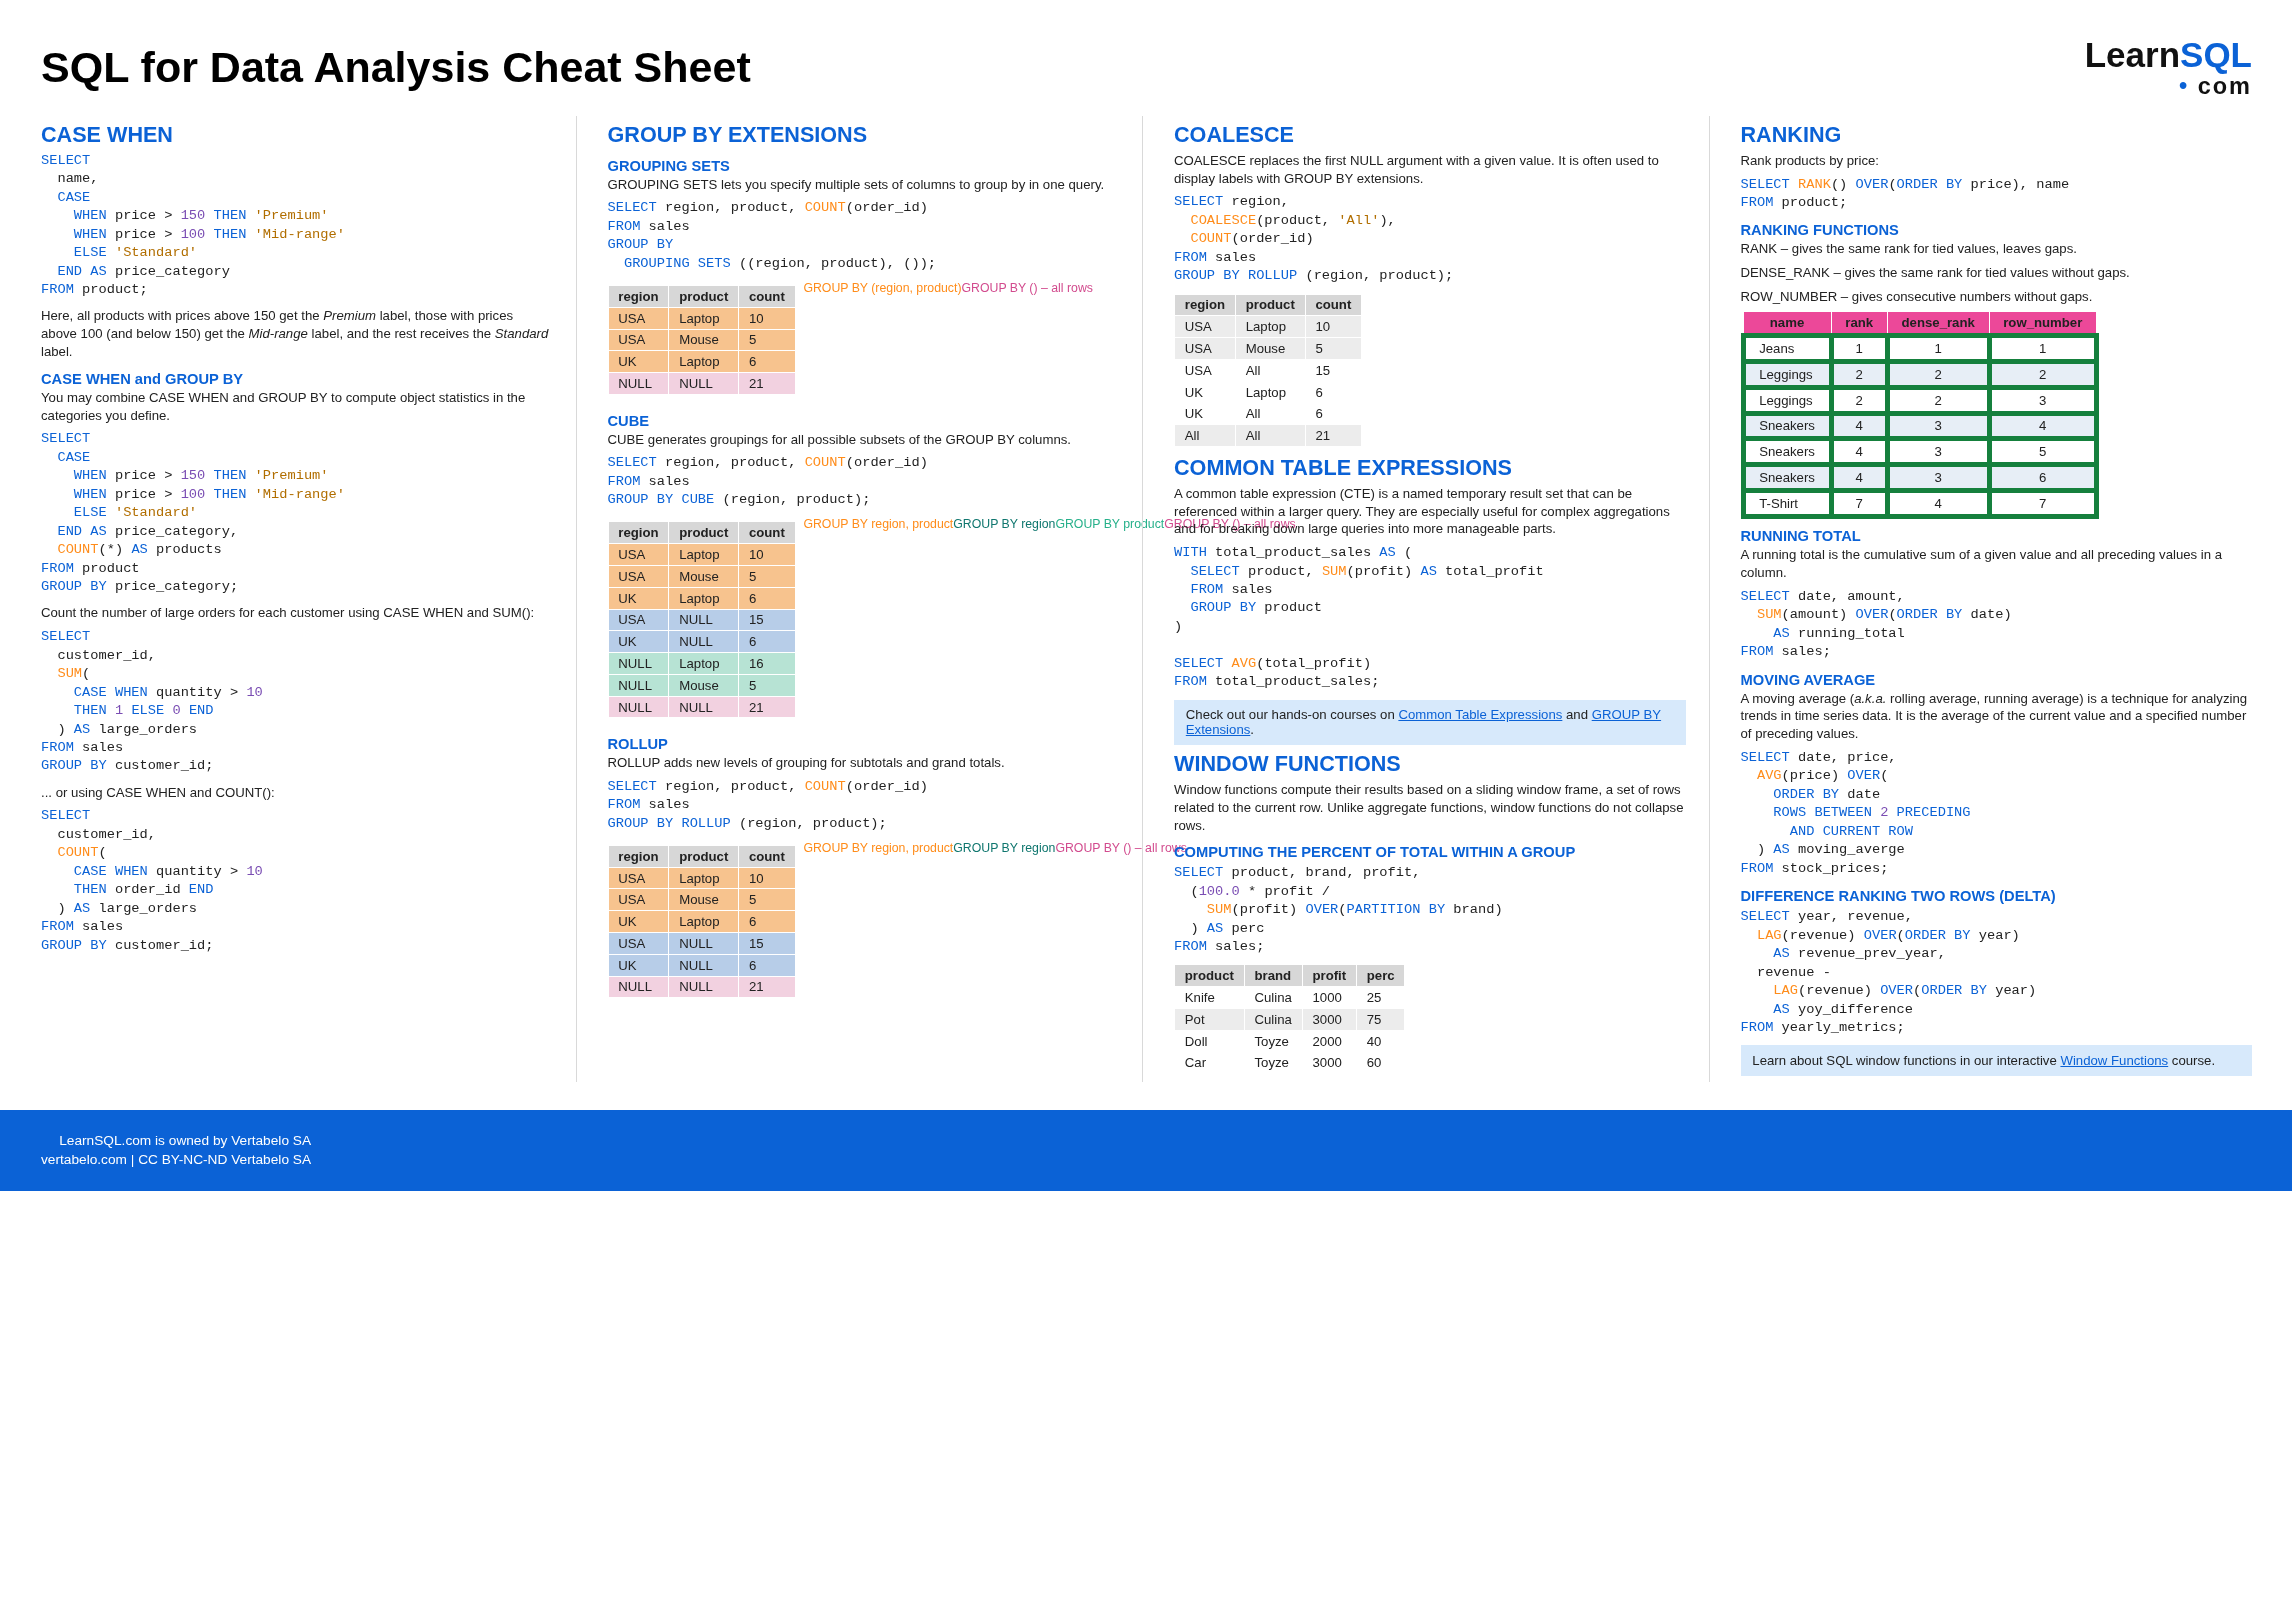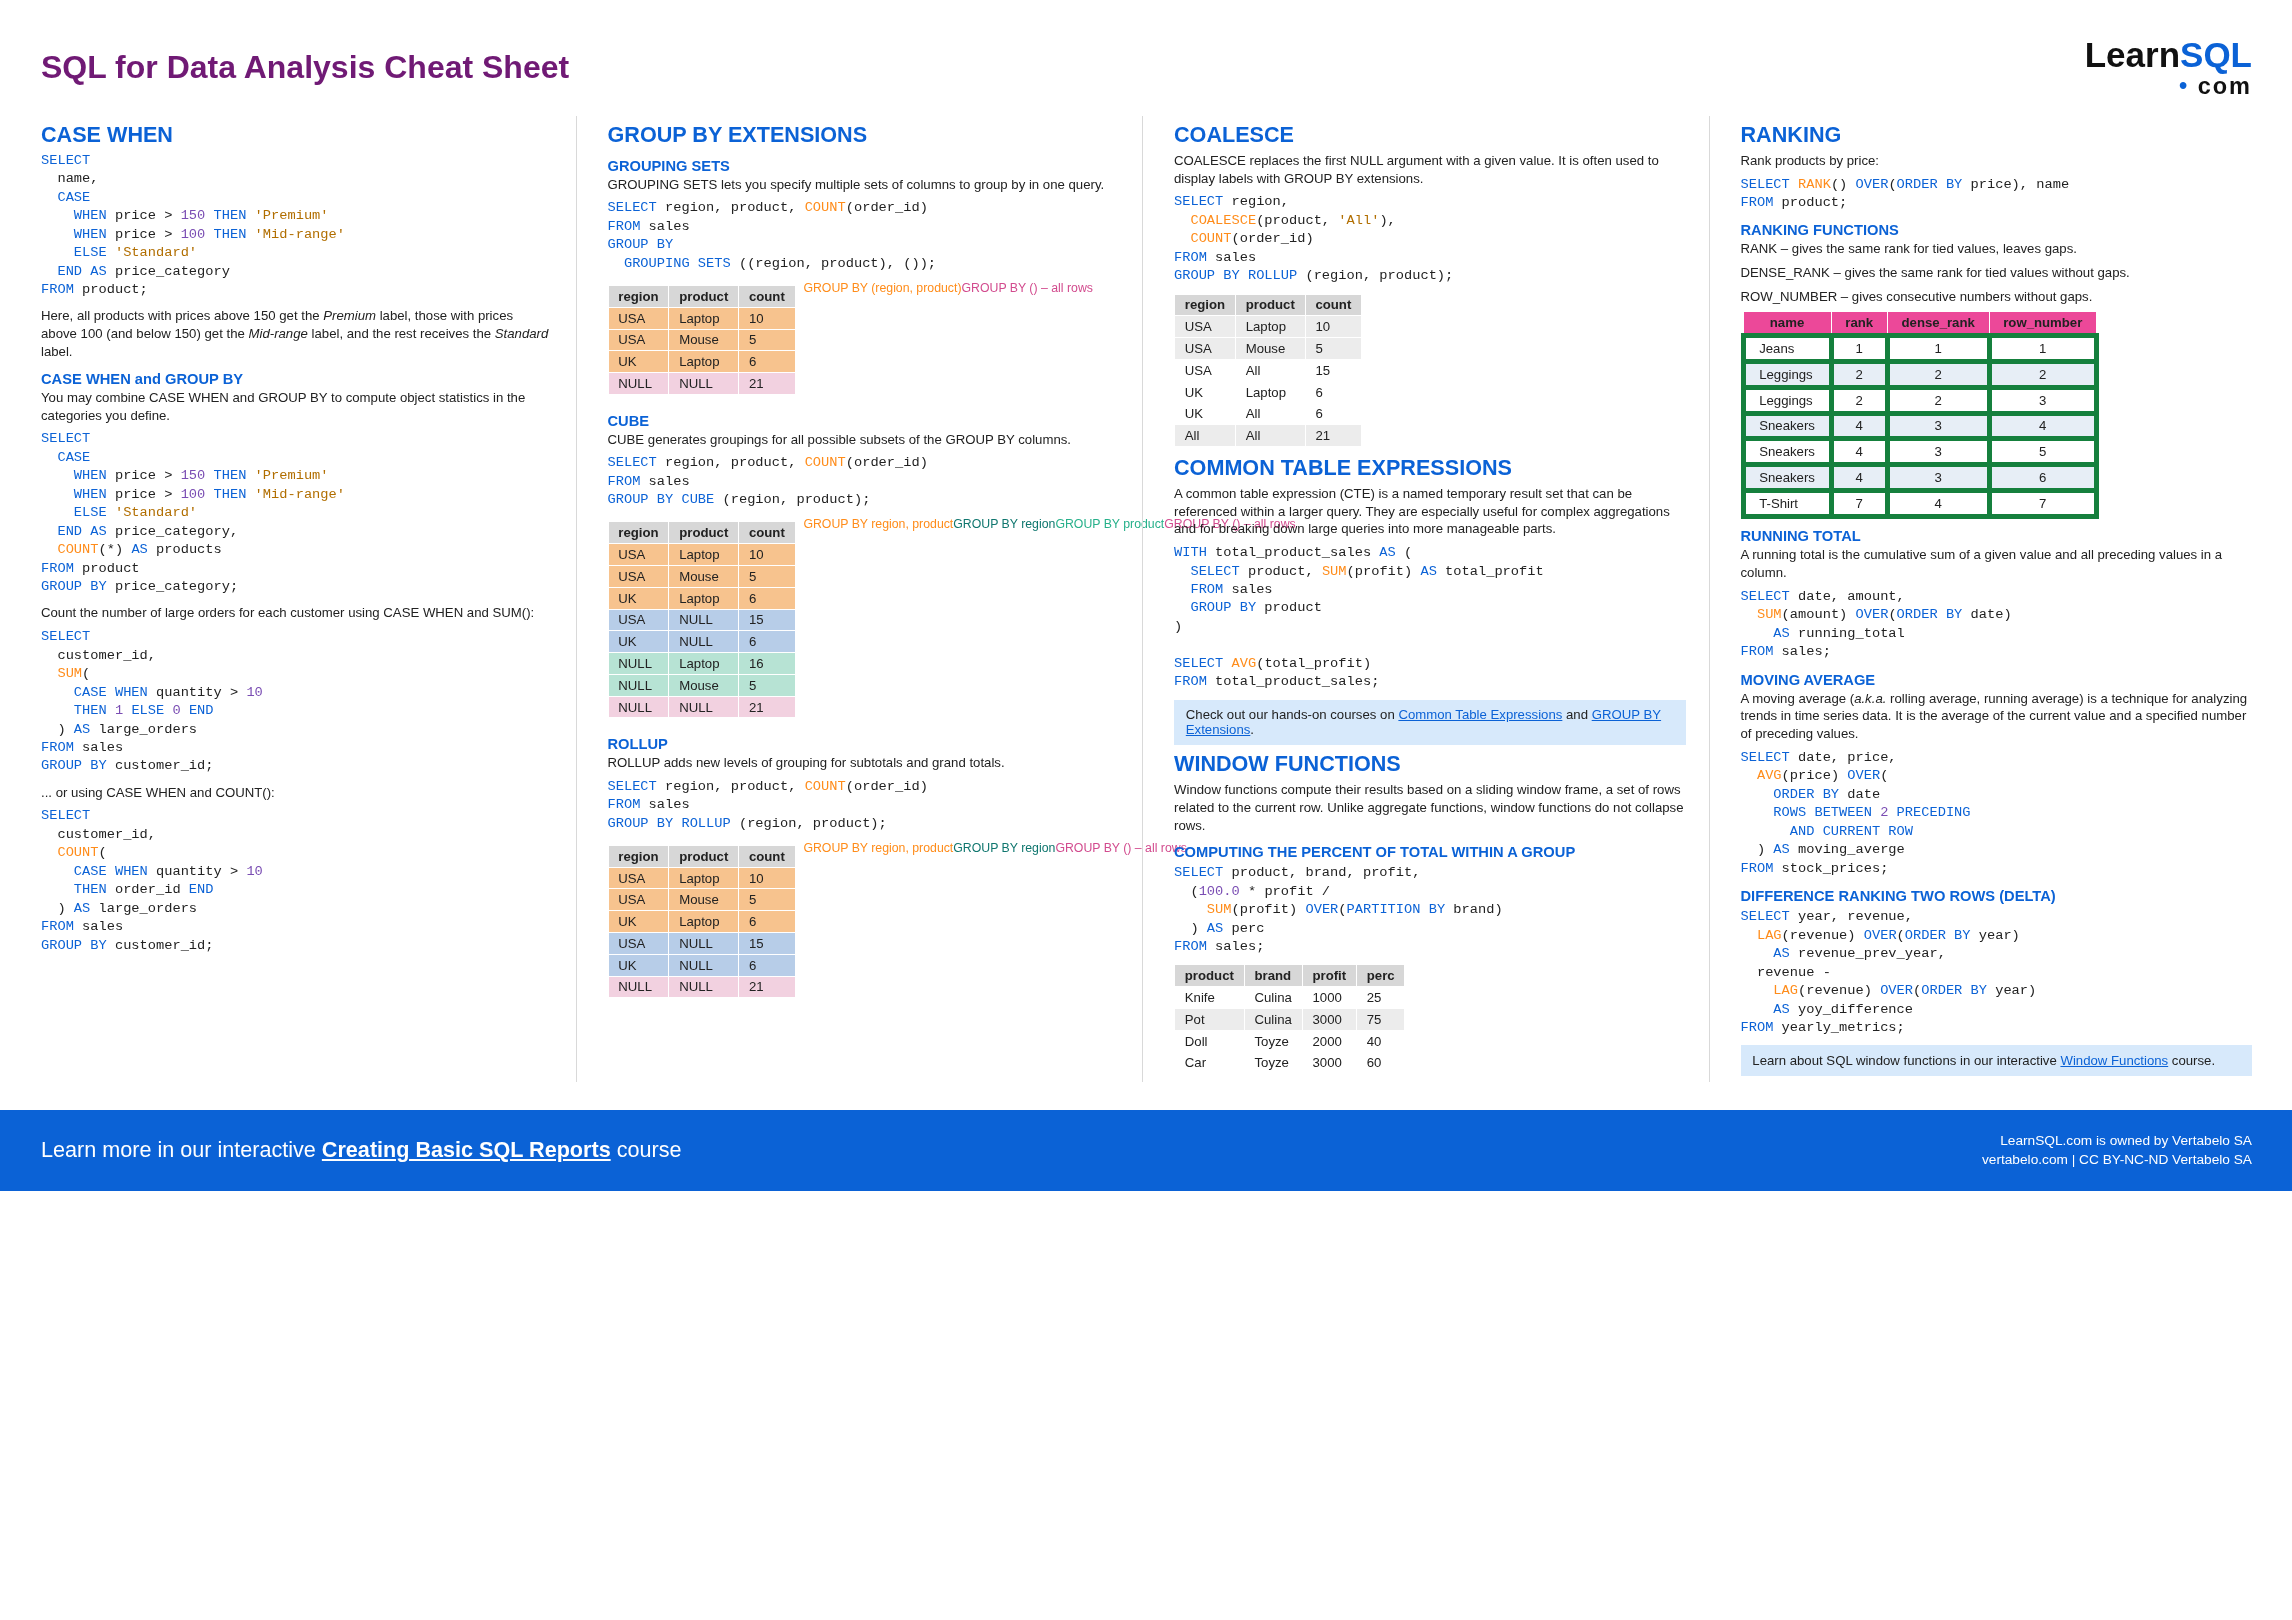--- a/index.html
+++ b/index.html
@@ -13,23 +13,23 @@
   .page {
     padding: 37px 41px 0 41px;
   }
   .header-row {
     display: flex;
     justify-content: space-between;
     align-items: center;
     margin-bottom: 17.6px;
   }
   h1 {
-    font-size: 32px;
+    font-size: 43px;
     font-weight: 800;
-    color: #701a75;
+    color: #000000;
   }
   .logo { font-size: 35px; font-weight: 700; text-align:right; line-height:1.05;}
   .logo .black { color:#111; }
   .logo .blue { color:#0b62d6; }
   .logo .com { color:#111; font-size:23.5px; font-weight:700; letter-spacing:2px;}
   .logo .dot { color:#0b62d6; }
   .columns {
     display: flex;
     gap: 23px;
   }
@@ -525,21 +525,18 @@
 <span class="kw">FROM</span> yearly_metrics;</pre>
       <div class="callout">
         <span>Learn about SQL window functions in our interactive </span><a>Window Functions</a><span> course.</span>
       </div>
     </div>
 
   </div>
 </div>
 
 <div class="footer">
-  <div>
-    <span>Learn more in our interactive </span><a>Creating Basic SQL Reports</a><span> course</span>
-  </div>
   <div class="right">
     <div>LearnSQL.com is owned by Vertabelo SA</div>
     <div>vertabelo.com | CC BY-NC-ND Vertabelo SA</div>
   </div>
 </div>
 
 
 </body></html>

